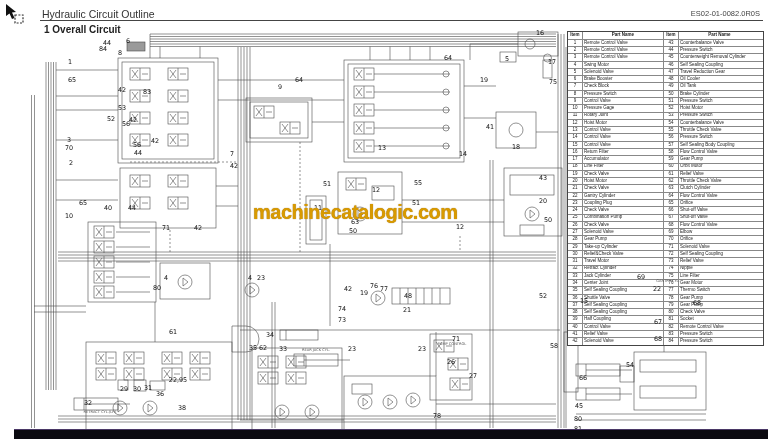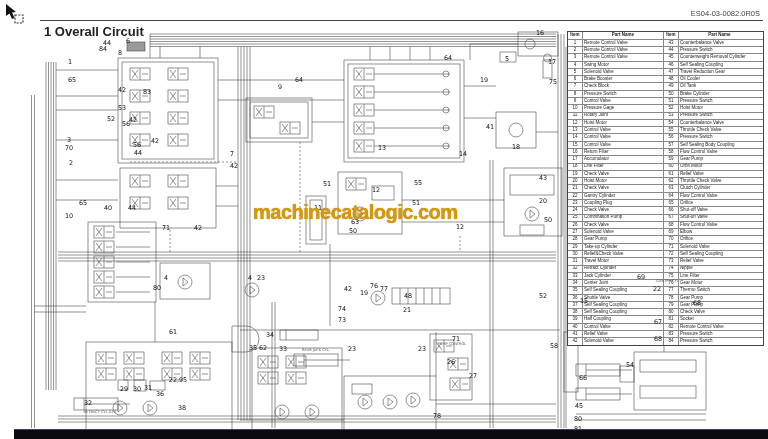--- a/index.html
+++ b/index.html
@@ -2,21 +2,21 @@
 <html><head>
 <meta charset="utf-8">
 <style>
   html,body{margin:0;padding:0;background:#ffffff;}
   #page{position:relative;width:768px;height:439px;background:#ffffff;overflow:hidden;
         font-family:"Liberation Sans",sans-serif;color:#222;}
   
   #hdr-title{position:absolute;left:42px;top:8px;font-size:10.5px;color:#333;}
   #hdr-code{position:absolute;right:8px;top:9px;font-size:7.5px;color:#444;}
   #hdr-rule{position:absolute;left:40px;right:5px;top:20px;height:0;border-top:1.4px solid #444;}
-  #sec-title{position:absolute;left:44px;top:24px;font-size:13px;font-weight:bold;color:#222;}
+  #sec-title{position:absolute;left:44px;top:24px;font-size:10px;font-weight:bold;color:#222;}
   
   #cursor{position:absolute;left:4px;top:3px;}
   
   #watermark{position:absolute;left:253px;top:201px;font-size:20px;font-weight:bold;
              letter-spacing:-0.5px;color:#d99a00;text-shadow:0 0 1px #8a5f00;white-space:nowrap;z-index:6;}
   
   #labels span{position:absolute;transform:translate(-50%,-50%);font-size:6.4px;color:#111;
                font-family:"DejaVu Sans",sans-serif;white-space:nowrap;z-index:5;background:transparent;}
   #labels span.micro{font-size:3.6px;color:#555;}
   
@@ -36,21 +36,22 @@
 </head>
 <body>
 
 <div id="page">
 
   <svg id="cursor" width="22" height="22" viewBox="0 0 22 22">
     <polygon points="2,1 2,13 5.5,10.5 8,16 10.5,15 8,9.5 12,9" fill="#111"></polygon>
     <rect x="11" y="12" width="8" height="8" fill="none" stroke="#333" stroke-width="1.2" stroke-dasharray="2 1.4"></rect>
   </svg>
 
-  <div id="hdr-code">ES04-03-0082.0R0S</div>
+  <div id="hdr-title">Hydraulic Circuit Outline</div>
+  <div id="hdr-code">ES02-01-0082.0R0S</div>
   <div id="hdr-rule"></div>
   <div id="sec-title">1  Overall Circuit</div>
 
   <svg width="768" height="439" viewBox="0 0 768 439">
     <defs>
       <g id="v">
           <rect width="20" height="12"></rect>
           <line x1="10" y1="0" x2="10" y2="12"></line>
           <line x1="2" y1="2" x2="8" y2="10"></line>
           <line x1="2" y1="10" x2="8" y2="2"></line>

